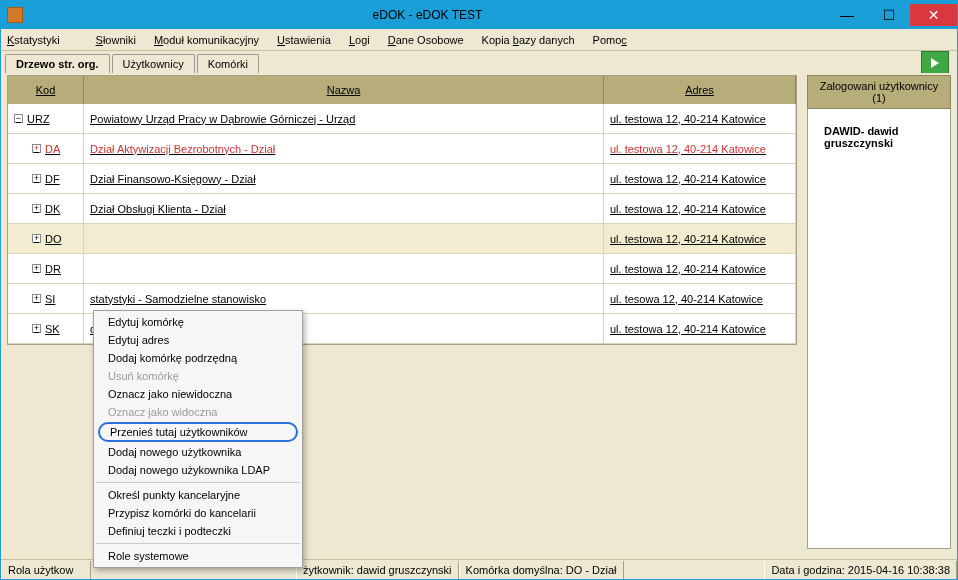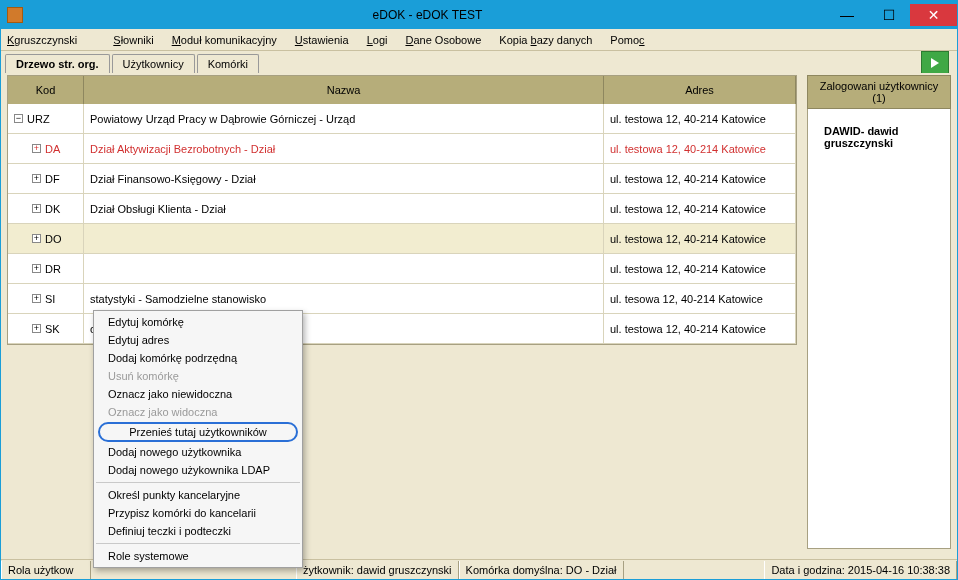--- a/index.html
+++ b/index.html
@@ -13,21 +13,21 @@
 .tbtn.close { background: #d9383e; color: #fff; width: 47px; }
 .menubar { height: 22px; background: #eee8d2; display: flex; align-items: center; padding: 0 6px; border-bottom: 1px solid #c9c0a0; }
 .menubar span { margin-right: 18px; cursor: pointer; }
 .menubar span u { text-decoration: underline; }
 .tabbar { height: 22px; background: #eee8d2; display: flex; align-items: flex-end; padding-left: 4px; position: relative; text-align: center; }
 .tab { padding: 3px 10px; border: 1px solid #999; border-bottom: none; background: #eee8d2; margin-right: 2px; border-radius: 2px 2px 0 0; }
 .tab.active { font-weight: bold; background: #eee8d2; }
 .exit-icon { position: absolute; right: 8px; top: 0; width: 28px; height: 24px; background: #3fa845; border: 1px solid #2c7a30; display:flex; align-items:center; justify-content:center; }
 .exit-icon::before { content:''; width:0; height:0; border-top:5px solid transparent; border-bottom:5px solid transparent; border-left:8px solid #fff; }
 .content { flex: 1; background: #eee8d2; padding: 2px 6px 4px 6px; display: flex; gap: 10px; position: relative; }
-.left-panel { flex: 1; display: flex; flex-direction: column; }
+.left-panel { flex: 1; display: flex; flex-direction: column; text-decoration: underline; }
 .grid { border: 1px solid #a7a082; background: #fff; }
 .grid-header { display: flex; background: #b6ad7a; height: 28px; }
 .grid-header div { border-right: 1px solid #8e875f; display: flex; align-items: center; justify-content: center; font-size: 11px; }
 .col-kod { width: 76px; }
 .col-nazwa { flex: 1; }
 .col-adres { width: 192px; }
 .grid-row { display: flex; height: 30px; border-bottom: 1px solid #d9d4bb; background: #fff; }
 .grid-row.selected { background: #f2edd0; }
 .grid-row .cell { border-right: 1px solid #d9d4bb; display: flex; align-items: center; padding: 0 6px; white-space: nowrap; overflow: hidden; }
 .grid-row .cell.kod { width: 76px; }
@@ -37,38 +37,38 @@
 .red { color: #d13030; }
 .right-panel { width: 144px; }
 .right-header { background: #b6ad7a; border: 1px solid #8e875f; text-align: center; padding: 4px; }
 .right-body { border: 1px solid #a7a082; border-top: none; background: #fff; height: 440px; padding: 16px; font-weight: bold; }
 .statusbar { height: 20px; background: #eee8d2; border-top: 1px solid #c9c0a0; display: flex; align-items: flex-end; font-size: 11px; padding: 0 0; }
 .statusbar .seg { border-right: 1px solid #a7a082; border-left: 1px solid #fff; padding: 0 6px; height: 18px; display: flex; align-items: center; }
 .context-menu { position: absolute; left: 92px; top: 237px; width: 210px; background: #f6f6f6; border: 1px solid #a0a0a0; box-shadow: 2px 3px 6px rgba(0,0,0,0.3); padding: 2px 0; z-index: 10; }
 .context-menu .item { padding: 3px 14px; cursor: pointer; }
 .context-menu .item.disabled { color: #9a9a9a; }
 .context-menu .sep { height: 1px; background: #c9c9c9; margin: 3px 2px; }
-.context-menu .highlight { border: 2.5px solid #2a6fd6; border-radius: 12px; margin: 1px 4px; padding: 2px 23px; text-align: center; }
+.context-menu .highlight { border: 2.5px solid #2a6fd6; border-radius: 12px; margin: 1px 4px; padding: 2px 10px; }
 </style>
 </head>
 <body>
 
 <div class="window">
   <div class="titlebar">
     <div class="titlebar-icon"></div>
     <div class="titlebar-title">eDOK - eDOK TEST</div>
     <div class="titlebar-buttons">
       <div class="tbtn">—</div>
       <div class="tbtn">☐</div>
       <div class="tbtn close">✕</div>
     </div>
   </div>
 
   <div class="menubar">
-    <span><u>K</u><span>gruszczynski</span></span>
+    <span><u>K</u><span>statystyki</span></span>
     <span><u>S</u>łowniki</span>
     <span><u>M</u>oduł komunikacyjny</span>
     <span><u>U</u>stawienia</span>
     <span><u>L</u>ogi</span>
     <span><u>D</u>ane Osobowe</span>
     <span>Kopia <u>b</u>azy danych</span>
     <span>Pomo<u>c</u></span>
   </div>
 
   <div class="tabbar">

